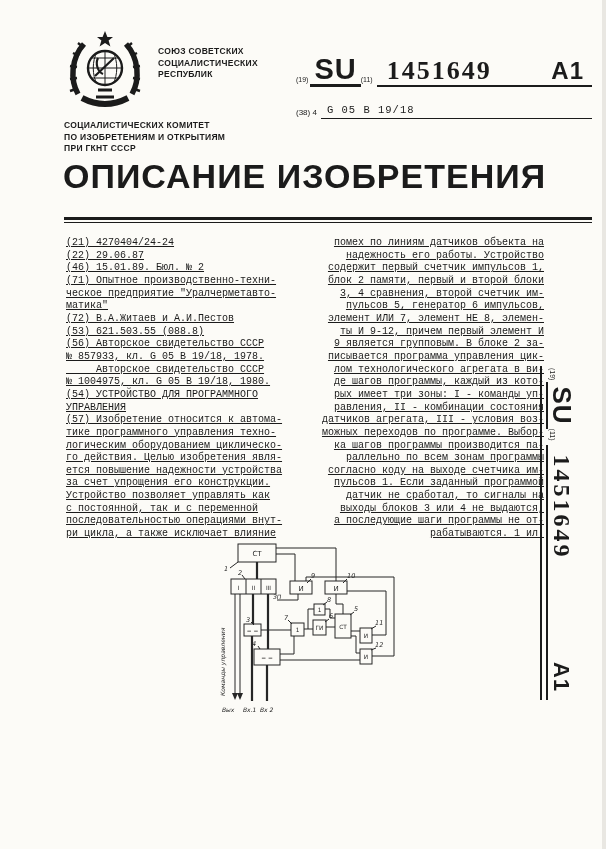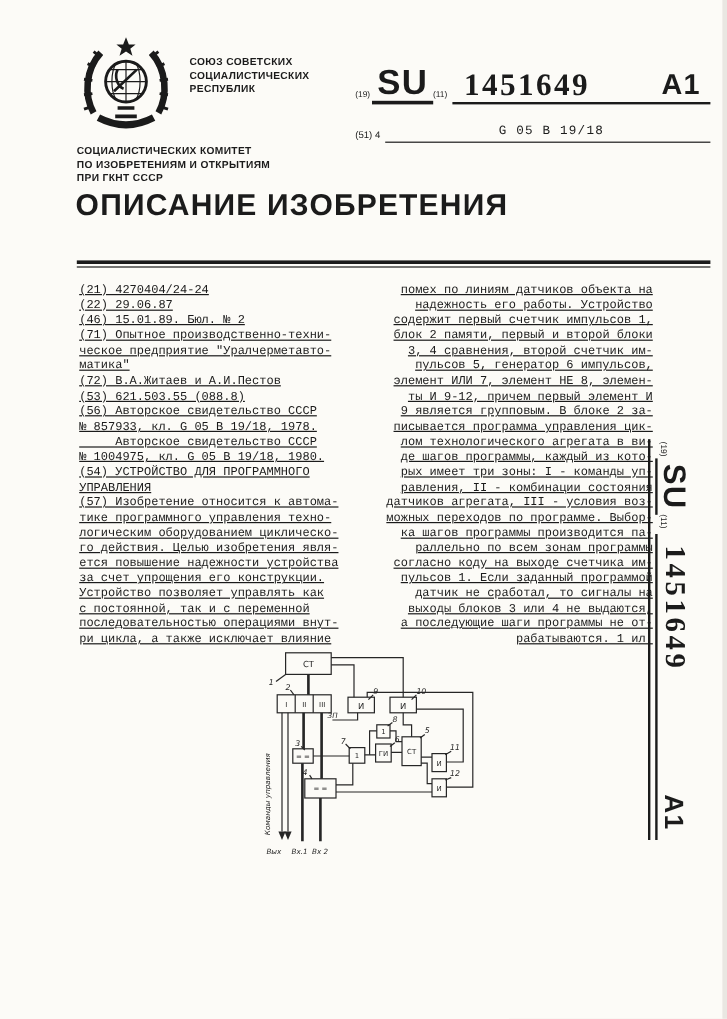--- a/index.html
+++ b/index.html
@@ -11,22 +11,22 @@
   .union{left:158px;top:46px;font-size:8.5px;font-weight:700;line-height:11.5px;white-space:pre;letter-spacing:.3px;}
   .committee{left:64px;top:120px;font-size:8.5px;font-weight:700;line-height:11.5px;white-space:pre;letter-spacing:.3px;}
   .pubrow{left:296px;top:54px;width:296px;display:flex;align-items:flex-end;}
   .tinycode{font-size:7px;font-weight:400;padding:0 2px 4px 0;}
   .sucode{font-size:29px;font-weight:700;line-height:30px;border-bottom:3px solid #1b1b1b;padding:0 4px;letter-spacing:1px;}
   .numwrap{flex:1;display:flex;justify-content:space-between;align-items:flex-end;border-bottom:2px solid #1b1b1b;padding:0 8px 1px 10px;margin-left:2px;}
   .docnum{font-family:"Liberation Serif",serif;font-size:26px;font-weight:700;line-height:27px;letter-spacing:2px;}
   .kind{font-size:24px;font-weight:700;line-height:26px;letter-spacing:1px;}
   .ipcrow{left:296px;top:104px;width:296px;display:flex;align-items:flex-end;}
   .code51{font-size:8px;padding:0 4px 2px 0;white-space:pre;}
-  .ipc{flex:1;font-family:"Liberation Mono","DejaVu Sans Mono",monospace;font-size:10.5px;border-bottom:1.5px solid #1b1b1b;padding:0 0 2px 6px;letter-spacing:1px;text-align:center;}
-  .title{left:63px;top:157px;font-size:25px;font-weight:700;letter-spacing:1px;text-align:center;}
+  .ipc{flex:1;font-family:"Liberation Mono","DejaVu Sans Mono",monospace;font-size:10.5px;border-bottom:1.5px solid #1b1b1b;padding:0 0 2px 6px;letter-spacing:1px;}
+  .title{left:63px;top:157px;font-size:34px;font-weight:700;letter-spacing:1px;text-align:center;}
   .subtitle{left:64px;top:197px;font-size:11.5px;font-weight:700;letter-spacing:.6px;}
   .rule{left:64px;top:217px;width:528px;height:2px;border-top:3px solid #1b1b1b;border-bottom:1px solid #1b1b1b;}
   
   .col{font-family:"Liberation Mono","DejaVu Sans Mono",monospace;font-size:10px;line-height:12.65px;white-space:pre;margin:0;text-decoration:underline;}
   .leftcol{left:66px;top:237px;width:240px;}
   .rightcol{left:312px;top:237px;width:232px;text-align:right;}
   
   .diagram{left:210px;top:536px;width:265px;height:235px;}
   .diagram path,.diagram rect{stroke:#262626;fill:none;stroke-width:1;}
   .diagram path.thick{stroke-width:2.2;}
@@ -73,21 +73,21 @@
     <span class="tinycode">(19)</span>
     <span class="sucode">SU</span>
     <span class="tinycode">(11)</span>
     <span class="numwrap">
       <span class="docnum">1451649</span>
       <span class="kind">A1</span>
     </span>
   </div>
 
   <div class="abs ipcrow">
-    <span class="code51">(51) 4</span>
+    <span class="code51">(38) 4</span>
     <span class="ipc">G 05 B 19/18</span>
   </div>
 
   <div class="abs committee">СОЦИАЛИСТИЧЕСКИХ КОМИТЕТ
 ПО ИЗОБРЕТЕНИЯМ И ОТКРЫТИЯМ
 ПРИ ГКНТ СССР</div>
 
   <div class="abs title">ОПИСАНИЕ ИЗОБРЕТЕНИЯ</div>
   <div class="abs rule"></div>
 

